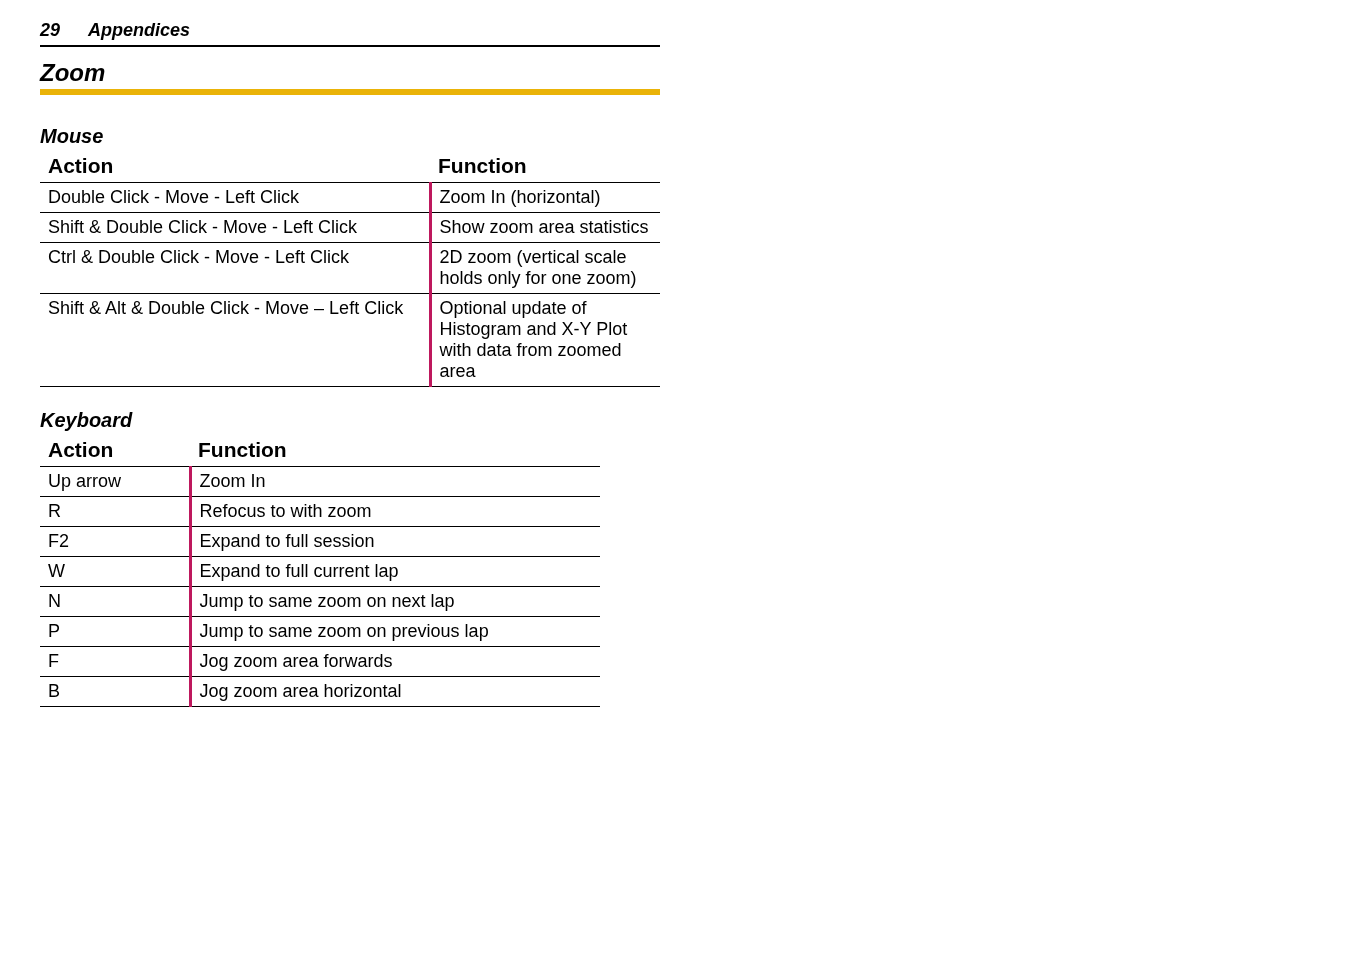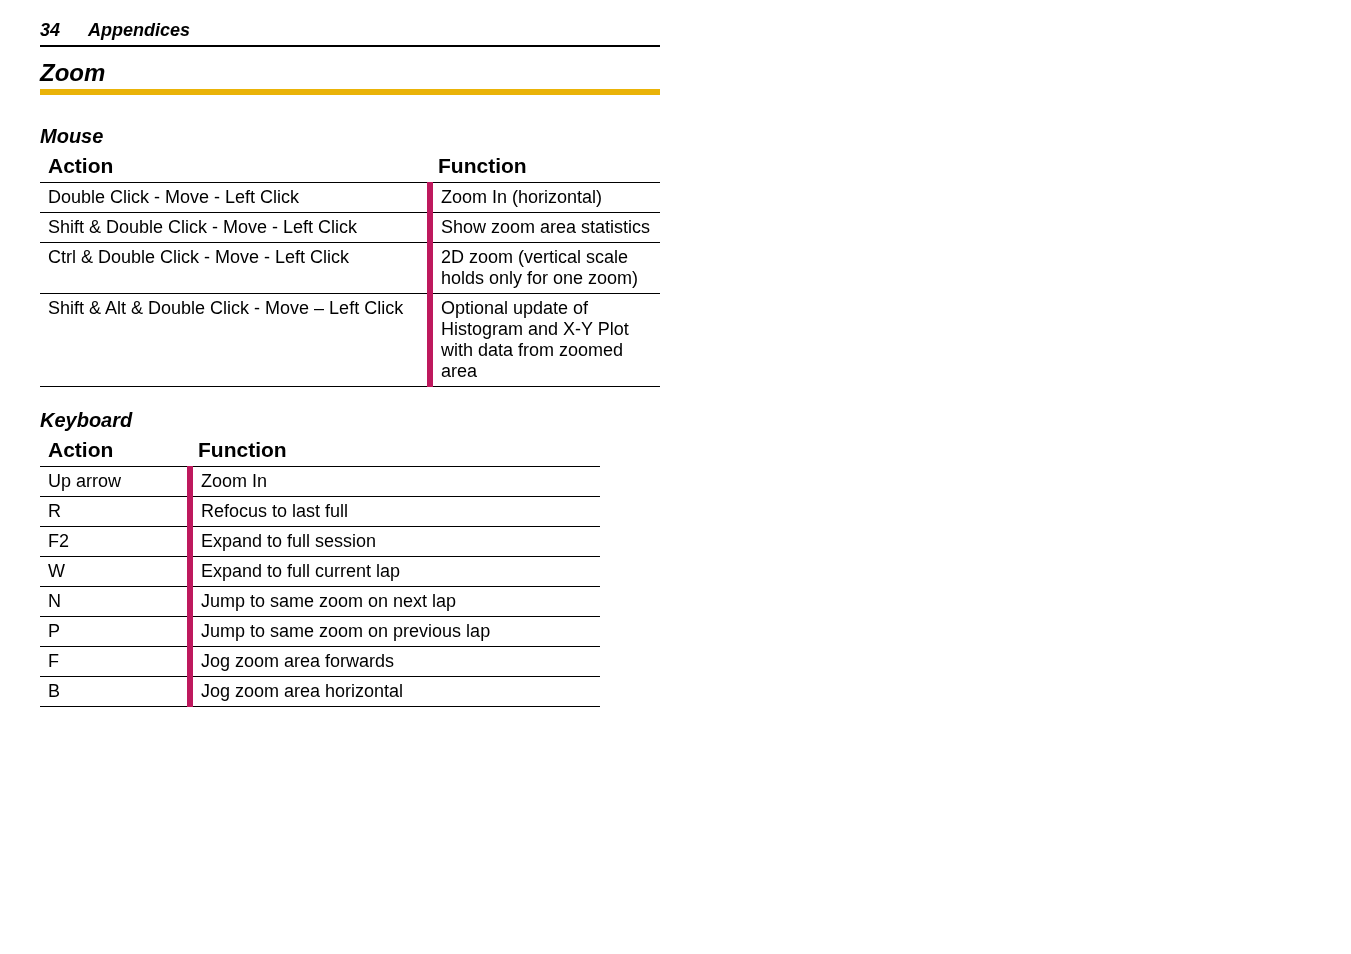--- a/index.html
+++ b/index.html
@@ -71,36 +71,36 @@
     border-left: none;
     border-right: none;
   }
   tbody tr td:first-child {
     border-left: none;
   }
   tbody tr td:last-child {
     border-right: none;
   }
   tbody tr td + td {
-    border-left: 6px solid #be185d;
+    border-left: 3px solid #be185d;
   }
   .mouse-table { width: 620px; }
   .mouse-table col.c1 { width: 390px; }
   .mouse-table col.c2 { width: 230px; }
   .kb-table { width: 560px; }
   .kb-table col.c1 { width: 150px; }
   .kb-table col.c2 { width: 410px; }
 </style>
 </head>
 <body>
 
 <div class="page">
 
   <div class="header-row">
-    <span class="page-number">34</span>
+    <span class="page-number">29</span>
     <span class="chapter-title">Appendices</span>
   </div>
 
   <div class="section-title">Zoom</div>
 
   <div class="subsection-title">Mouse</div>
   <table class="mouse-table">
     <colgroup>
         <col class="c1">
         <col class="c2">
@@ -143,21 +143,21 @@
         <th>Function</th>
       </tr>
     </thead>
     <tbody>
       <tr>
         <td>Up arrow</td>
         <td>Zoom In</td>
       </tr>
       <tr>
         <td>R</td>
-        <td>Refocus to last full</td>
+        <td>Refocus to with zoom</td>
       </tr>
       <tr>
         <td>F2</td>
         <td>Expand to full session</td>
       </tr>
       <tr>
         <td>W</td>
         <td>Expand to full current lap</td>
       </tr>
       <tr>

